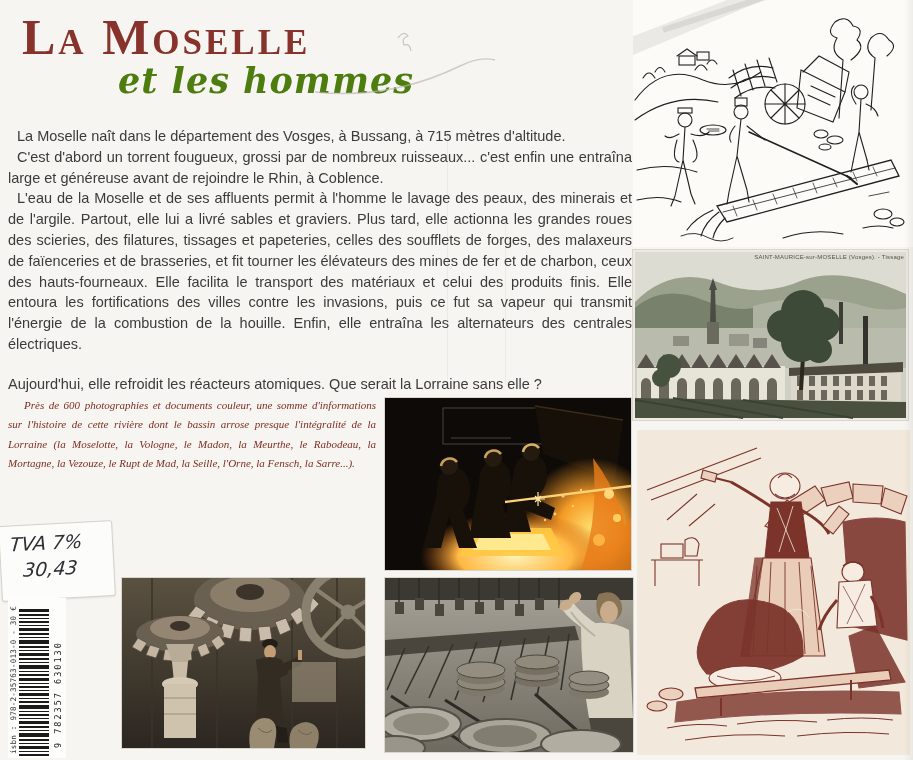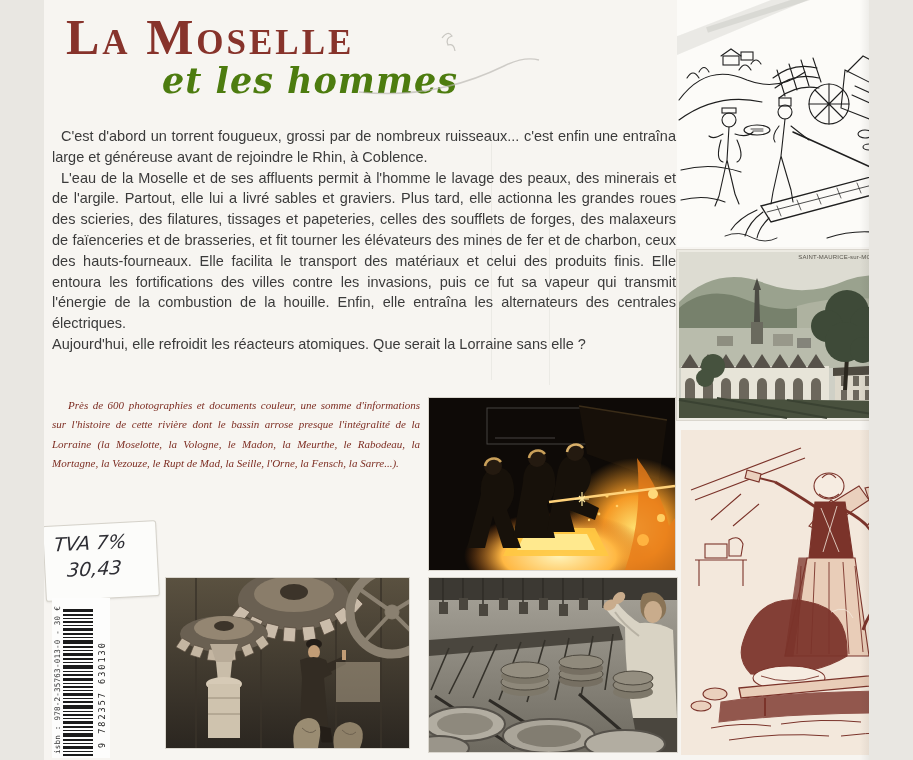--- a/index.html
+++ b/index.html
@@ -1,17 +1,17 @@
 <!DOCTYPE html>
 <html><head>
 <meta charset="utf-8">
 <style>
   html,body{margin:0;padding:0;background:#e9e7e2;}
   .cover{
-    position:relative;width:825px;height:760px;margin:0 auto;
+    position:relative;width:913px;height:760px;margin:0 auto;
     background:#f7f5f1;overflow:hidden;
     font-family:"Liberation Sans",sans-serif;color:#3a3a3a;
   }
   
   .title-line1{
     position:absolute;left:22px;top:8px;
     font-family:"Liberation Serif",serif;font-weight:bold;
     font-variant:small-caps;font-size:50px;letter-spacing:3px;
     color:#87332b;white-space:nowrap;
   }
@@ -19,21 +19,21 @@
     position:absolute;left:118px;top:60px;
     font-family:"DejaVu Serif",serif;font-style:italic;font-weight:bold;
     font-size:35px;letter-spacing:1px;color:#4d7c0f;white-space:nowrap;
   }
   
   .intro{
     position:absolute;left:8px;top:126px;width:624px;
     font-size:14.5px;line-height:20.8px;text-align:justify;color:#3b3b3b;
   }
   .intro p{margin:0;text-indent:9px;}
-  .intro p.no-indent{text-indent:0;}
+  .intro p.no-indent{text-indent:0;margin-top:19px;}
   
   .blurb{
     position:absolute;left:8px;top:396px;width:368px;
     font-family:"Liberation Serif",serif;font-style:italic;
     font-size:11px;line-height:19.4px;text-align:justify;
     color:#7d2d22;text-indent:16px;
   }
   
   .sticker{
     position:absolute;left:0px;top:523px;width:112px;height:74px;
@@ -85,20 +85,21 @@
 
   <div class="title-line1">La Moselle</div>
   <div class="title-line2">et les hommes</div>
 
   <svg class="pencil" style="left:310px;top:20px;" width="200" height="90" viewBox="0 0 200 90">
     <path d="M5,72 Q80,80 150,46 Q170,36 185,40" fill="none" stroke="#b9b6b0" stroke-width="1.4" opacity=".65"></path>
     <path d="M88,18 q6,-8 10,-2 q-7,2 -4,9 q6,-2 7,6" fill="none" stroke="#a9a6a0" stroke-width="1.2" opacity=".6"></path>
   </svg>
 
   <div class="intro">
+    <p>La Moselle naît dans le département des Vosges, à Bussang, à 715 mètres d'altitude.</p>
     <p>C'est d'abord un torrent fougueux, grossi par de nombreux ruisseaux... c'est enfin une entraîna large et généreuse avant de rejoindre le Rhin, à Coblence.</p>
     <p>L'eau de la Moselle et de ses affluents permit à l'homme le lavage des peaux, des minerais et de l'argile. Partout, elle lui a livré sables et graviers. Plus tard, elle actionna les grandes roues des scieries, des filatures, tissages et papeteries, celles des soufflets de forges, des malaxeurs de faïenceries et de brasseries, et fit tourner les élévateurs des mines de fer et de charbon, ceux des hauts-fourneaux. Elle facilita le transport des matériaux et celui des produits finis. Elle entoura les fortifications des villes contre les invasions, puis ce fut sa vapeur qui transmit l'énergie de la combustion de la houille. Enfin, elle entraîna les alternateurs des centrales électriques.</p>
     <p class="no-indent">Aujourd'hui, elle refroidit les réacteurs atomiques. Que serait la Lorraine sans elle ?</p>
   </div>
 
   <div class="blurb">Près de 600 photographies et documents couleur, une somme d'informations sur l'histoire de cette rivière dont le bassin arrose presque l'intégralité de la Lorraine (la Moselotte, la Vologne, le Madon, la Meurthe, le Rabodeau, la Mortagne, la Vezouze, le Rupt de Mad, la Seille, l'Orne, la Fensch, la Sarre...).</div>
 
   <div class="sticker">
     <div class="hw hw1">TVA 7%</div>
     <div class="hw hw2">30,43</div>

